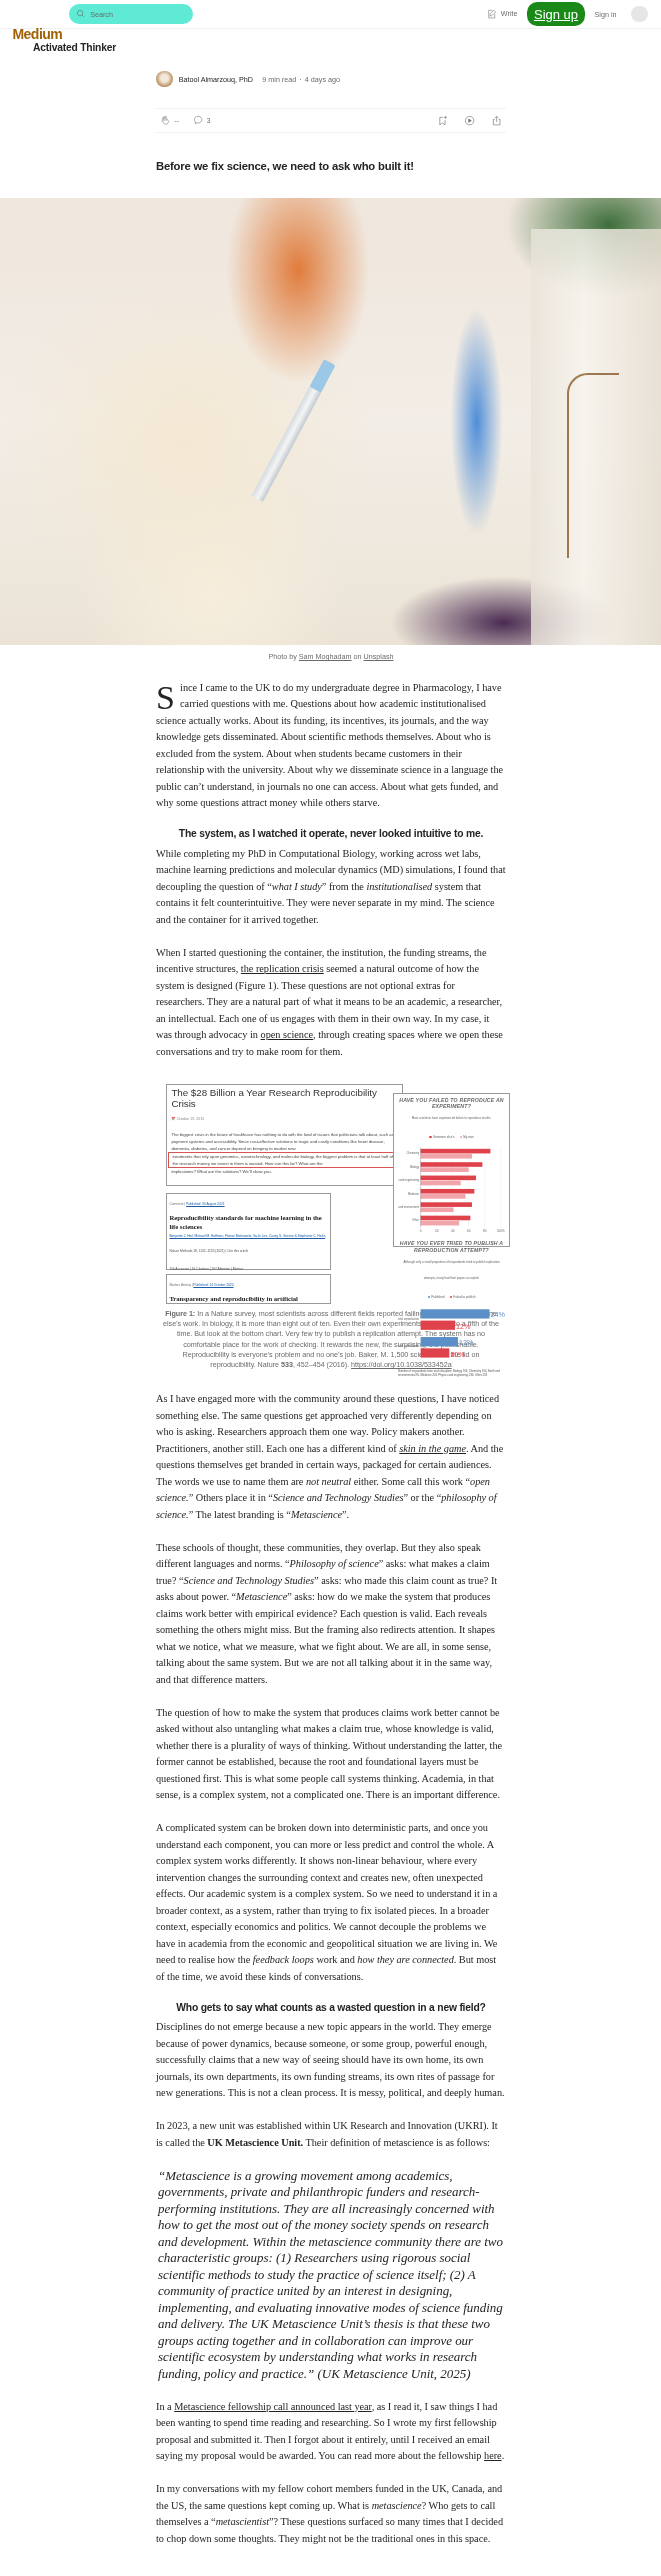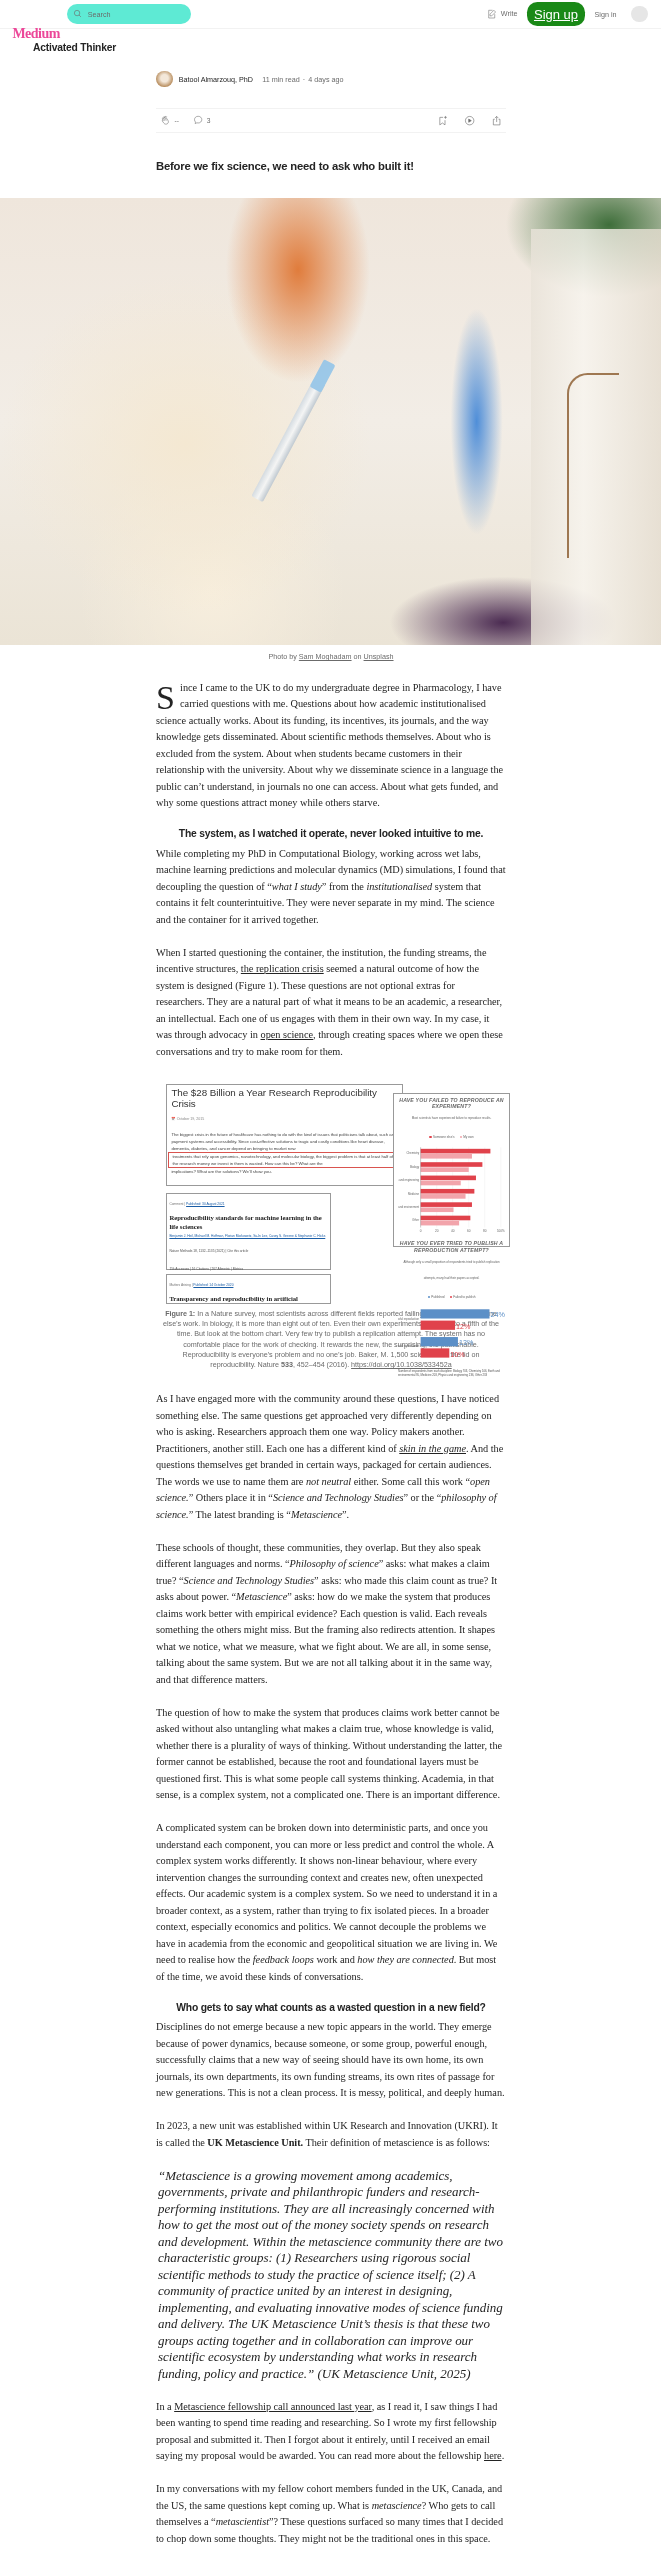--- a/index.html
+++ b/index.html
@@ -1,21 +1,21 @@
 <!DOCTYPE html>
 <html style="font-size:8.2px"><head>
 <meta charset="utf-8">
 <style>
   * { box-sizing: border-box; margin: 0; padding: 0; }
   html, body { width: 662px; background: #fff; color: #242424; }
   body { font-family: "Liberation Sans", sans-serif; position: relative; height: 3091px; overflow: hidden; }
 
   
   .topbar { height: 29px; display: flex; align-items: center; padding: 0 12.4px; border-bottom: 0.5px solid #f2f2f2; }
-  .logo { font-family: Liberation Serif, serif; font-weight: 700; font-size: 14px; letter-spacing: -0.5px; color: #ec4899; margin-top: 40px; }
+  .logo { font-family: Liberation Sans, sans-serif; font-weight: 700; font-size: 14px; letter-spacing: -0.5px; color: #a16207; margin-top: 40px; }
   .search { margin-left: 7.2px; width: 124px; height: 20.6px; border-radius: 10.3px; background: #5eead4; display: flex; align-items: center; padding: 0 6.2px; color: #6b6b6b; font-size: 7.2px; }
   .search svg { margin-right: 5.2px; }
   .nav-right { margin-left: auto; display: flex; align-items: center; gap: 9.3px; font-size: 7.2px; color: #6b6b6b; }
   .write { display: flex; align-items: center; gap: 4px; }
   .signup { background: #1a8917; color: #fff; border-radius: 10.3px; padding: 4.6px 7.2px; font-size: 13px; text-decoration: underline; }
   .avatar-anon { width: 16.5px; height: 16.5px; border-radius: 50%; background: #e6e6e6; margin-left: 5.2px; margin-right: 2.1px; }
 
   .pub { padding: 13.4px 0 0 33px; font-weight: 700; font-size: 10.3px; color: #242424; letter-spacing: -0.2px; }
 
   
@@ -118,21 +118,21 @@
 </div>
 
 <div class="pub">Activated Thinker</div>
 
 <div class="col">
 
   <div class="byline">
     <div class="author-photo"></div>
     <span>Batool Almarzouq, PhD</span>
     <span class="meta">
-      <span>11 min read</span><span class="dot">·</span><span>4 days ago</span>
+      <span>9 min read</span><span class="dot">·</span><span>4 days ago</span>
     </span>
   </div>
 
   <div class="actions">
     <div class="act">
       <svg width="11.3" height="11.3" viewBox="0 0 24 24" fill="none" stroke="#6b6b6b" stroke-width="1.2">
           <path d="M7 12l-2-3a1.2 1.2 0 012-1.4l4 5M9 9L7 6a1.2 1.2 0 012-1.4l5 7M11 7l-1-1.5a1.2 1.2 0 012-1.4l5 7.5c1.5 2.5 1 5.5-1.5 7s-5.5 1-7-1L5 13a1.2 1.2 0 012-1.4"></path>
           <path d="M12 2v1.5M9.5 2.5l.6 1.2M14.5 2.5l-.6 1.2"></path>
         </svg>
       <span>--</span>

